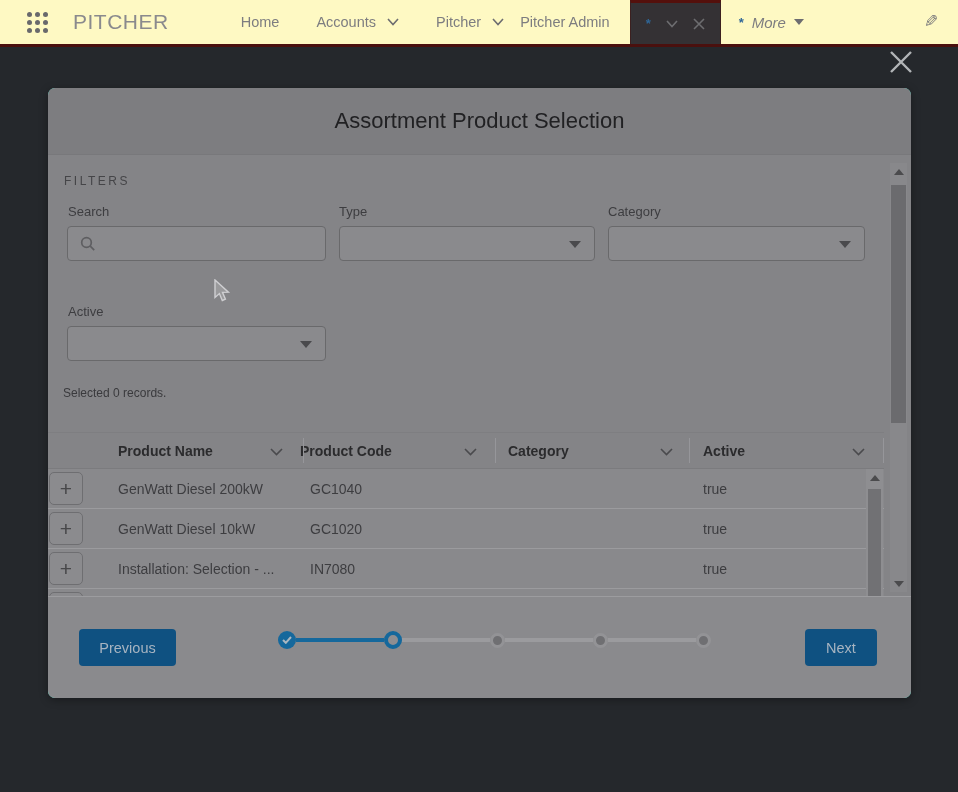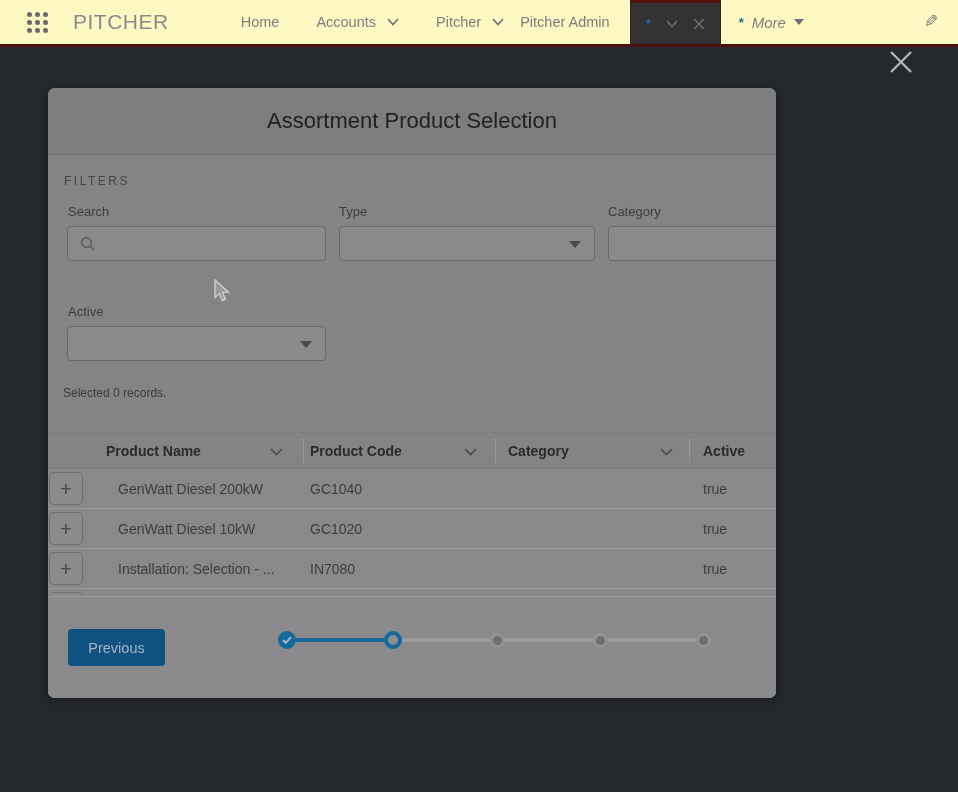--- a/index.html
+++ b/index.html
@@ -24,21 +24,21 @@
   .more-label { font-style:italic; color:#7d7d80; font-size:15px; }
   .tri-down { width:0; height:0; border-left:5px solid transparent; border-right:5px solid transparent;
               border-top:6px solid #6d6d70; }
   .pencil { position:absolute; right:20px; top:11px; color:#77777a; font-size:17px;
             transform:scaleX(-1); cursor:pointer; }
 
   
   .modal-close { position:absolute; left:889px; top:50px; width:24px; height:24px; cursor:pointer; }
 
   
-  .modal { position:absolute; left:48px; top:88px; width:728px; height:610px; background:#5eead4;
+  .modal { position:absolute; left:48px; top:88px; width:863px; height:610px; background:#5eead4;
            border-radius:7px; overflow:hidden; box-shadow:0 2px 8px rgba(0,0,0,.35); }
   .modal-header { height:67px; background:#7d7d80; border-bottom:1px solid #78787b;
                   display:flex; align-items:center; justify-content:center; }
   .modal-title { font-size:22px; color:#212123; font-weight:400; }
   .modal-body { position:relative; height:441px; background:#848487; overflow:hidden; }
 
   .filters-heading { position:absolute; left:16px; top:19px; font-size:12px; letter-spacing:2.5px; color:#454548; }
   .field-label { position:absolute; font-size:13px; color:#3d3d40; }
   .lbl-search { left:20px; top:49px; } .lbl-type { left:291px; top:49px; }
   .lbl-category { left:560px; top:49px; } .lbl-active { left:20px; top:149px; }
@@ -53,21 +53,21 @@
   .select-tri { position:absolute; right:13px; top:14px; width:0; height:0;
                 border-left:6px solid transparent; border-right:6px solid transparent; border-top:7px solid #4a4a4d; }
 
   .cursor { position:absolute; left:165px; top:124px; pointer-events:none; }
   .selected-summary { position:absolute; left:15px; top:231px; font-size:12px; color:#3a3a3d; }
 
   
   .table { position:absolute; left:0; top:277px; width:836px; }
   .thead { position:relative; height:37px; border-top:1px solid #7e7e81; border-bottom:1px solid #7b7b7e; }
   .th { position:absolute; top:0; height:37px; line-height:37px; font-size:14px; font-weight:700; color:#2b2b2d; cursor:pointer; }
-  .th-1 { left:58px; } .th-2 { left:262px; } .th-3 { left:460px; } .th-4 { left:655px; }
+  .th-1 { left:70px; } .th-2 { left:252px; } .th-3 { left:460px; } .th-4 { left:655px; }
   .th-chev { position:absolute; top:15px; cursor:pointer; }
   .thc-1 { left:222px; } .thc-2 { left:416px; } .thc-3 { left:612px; } .thc-4 { left:804px; }
   .th-div { position:absolute; top:5px; bottom:5px; width:1px; background:#96969a; }
   .thd-1 { left:255px; } .thd-2 { left:447px; } .thd-3 { left:641px; } .thd-4 { left:835px; }
   .trow { position:relative; height:40px; background:#89898c; border-bottom:1px solid #9b9b9e; }
   .add-btn { position:absolute; left:1px; top:3px; width:34px; height:33px; border:1px solid #6e6e71;
              border-radius:5px; background:#8b8b8e; color:#474749; font-size:21px; line-height:30px;
              text-align:center; cursor:pointer; font-family:inherit; }
   .td { position:absolute; top:0; height:40px; line-height:40px; font-size:14px; color:#3d3d40; white-space:nowrap; }
   .td-name { left:70px; } .td-code { left:262px; } .td-cat { left:460px; } .td-active { left:655px; }
@@ -80,21 +80,21 @@
              border-left:5px solid transparent; border-right:5px solid transparent; border-top:6px solid #4b4b4d; }
   .ts-thumb { position:absolute; left:2px; right:2px; top:20px; height:107px; background:#717174; }
   .modal-scroll { position:absolute; left:842px; top:8px; width:17px; height:429px; background:#88888b; cursor:pointer; }
   .ms-thumb { position:absolute; left:1px; right:1px; top:22px; height:238px; background:#6b6b6e; }
 
   
   .modal-footer { position:absolute; left:0; bottom:0; width:863px; height:102px; background:#8a8a8d;
                   border-top:1px solid #9c9c9f; }
   .btn { position:absolute; top:32px; height:37px; background:#0f5181; border:none; border-radius:4px;
          color:#a7b4c1; font-size:14.5px; font-family:inherit; cursor:pointer; }
-  .btn-prev { left:20px; width:97px; }
+  .btn-prev { left:31px; width:97px; }
   .btn-next { right:34px; width:72px; }
   .progress { position:absolute; left:230px; top:34px; width:433px; height:18px; display:flex; align-items:center; }
   .step { flex:none; border-radius:50%; }
   .step.completed { width:18px; height:18px; background:#15689c; display:flex; align-items:center; justify-content:center; }
   .step.current { width:18px; height:18px; border:4.5px solid #15689c; background:#8e8e91; }
   .step.upcoming { width:9px; height:9px; background:#6f6f72; border:3px solid #939396; box-sizing:content-box; }
   .conn { flex:1; height:4px; background:#9b9b9e; }
   .conn.conn-done { background:#15689c; }
 </style>
 </head>

